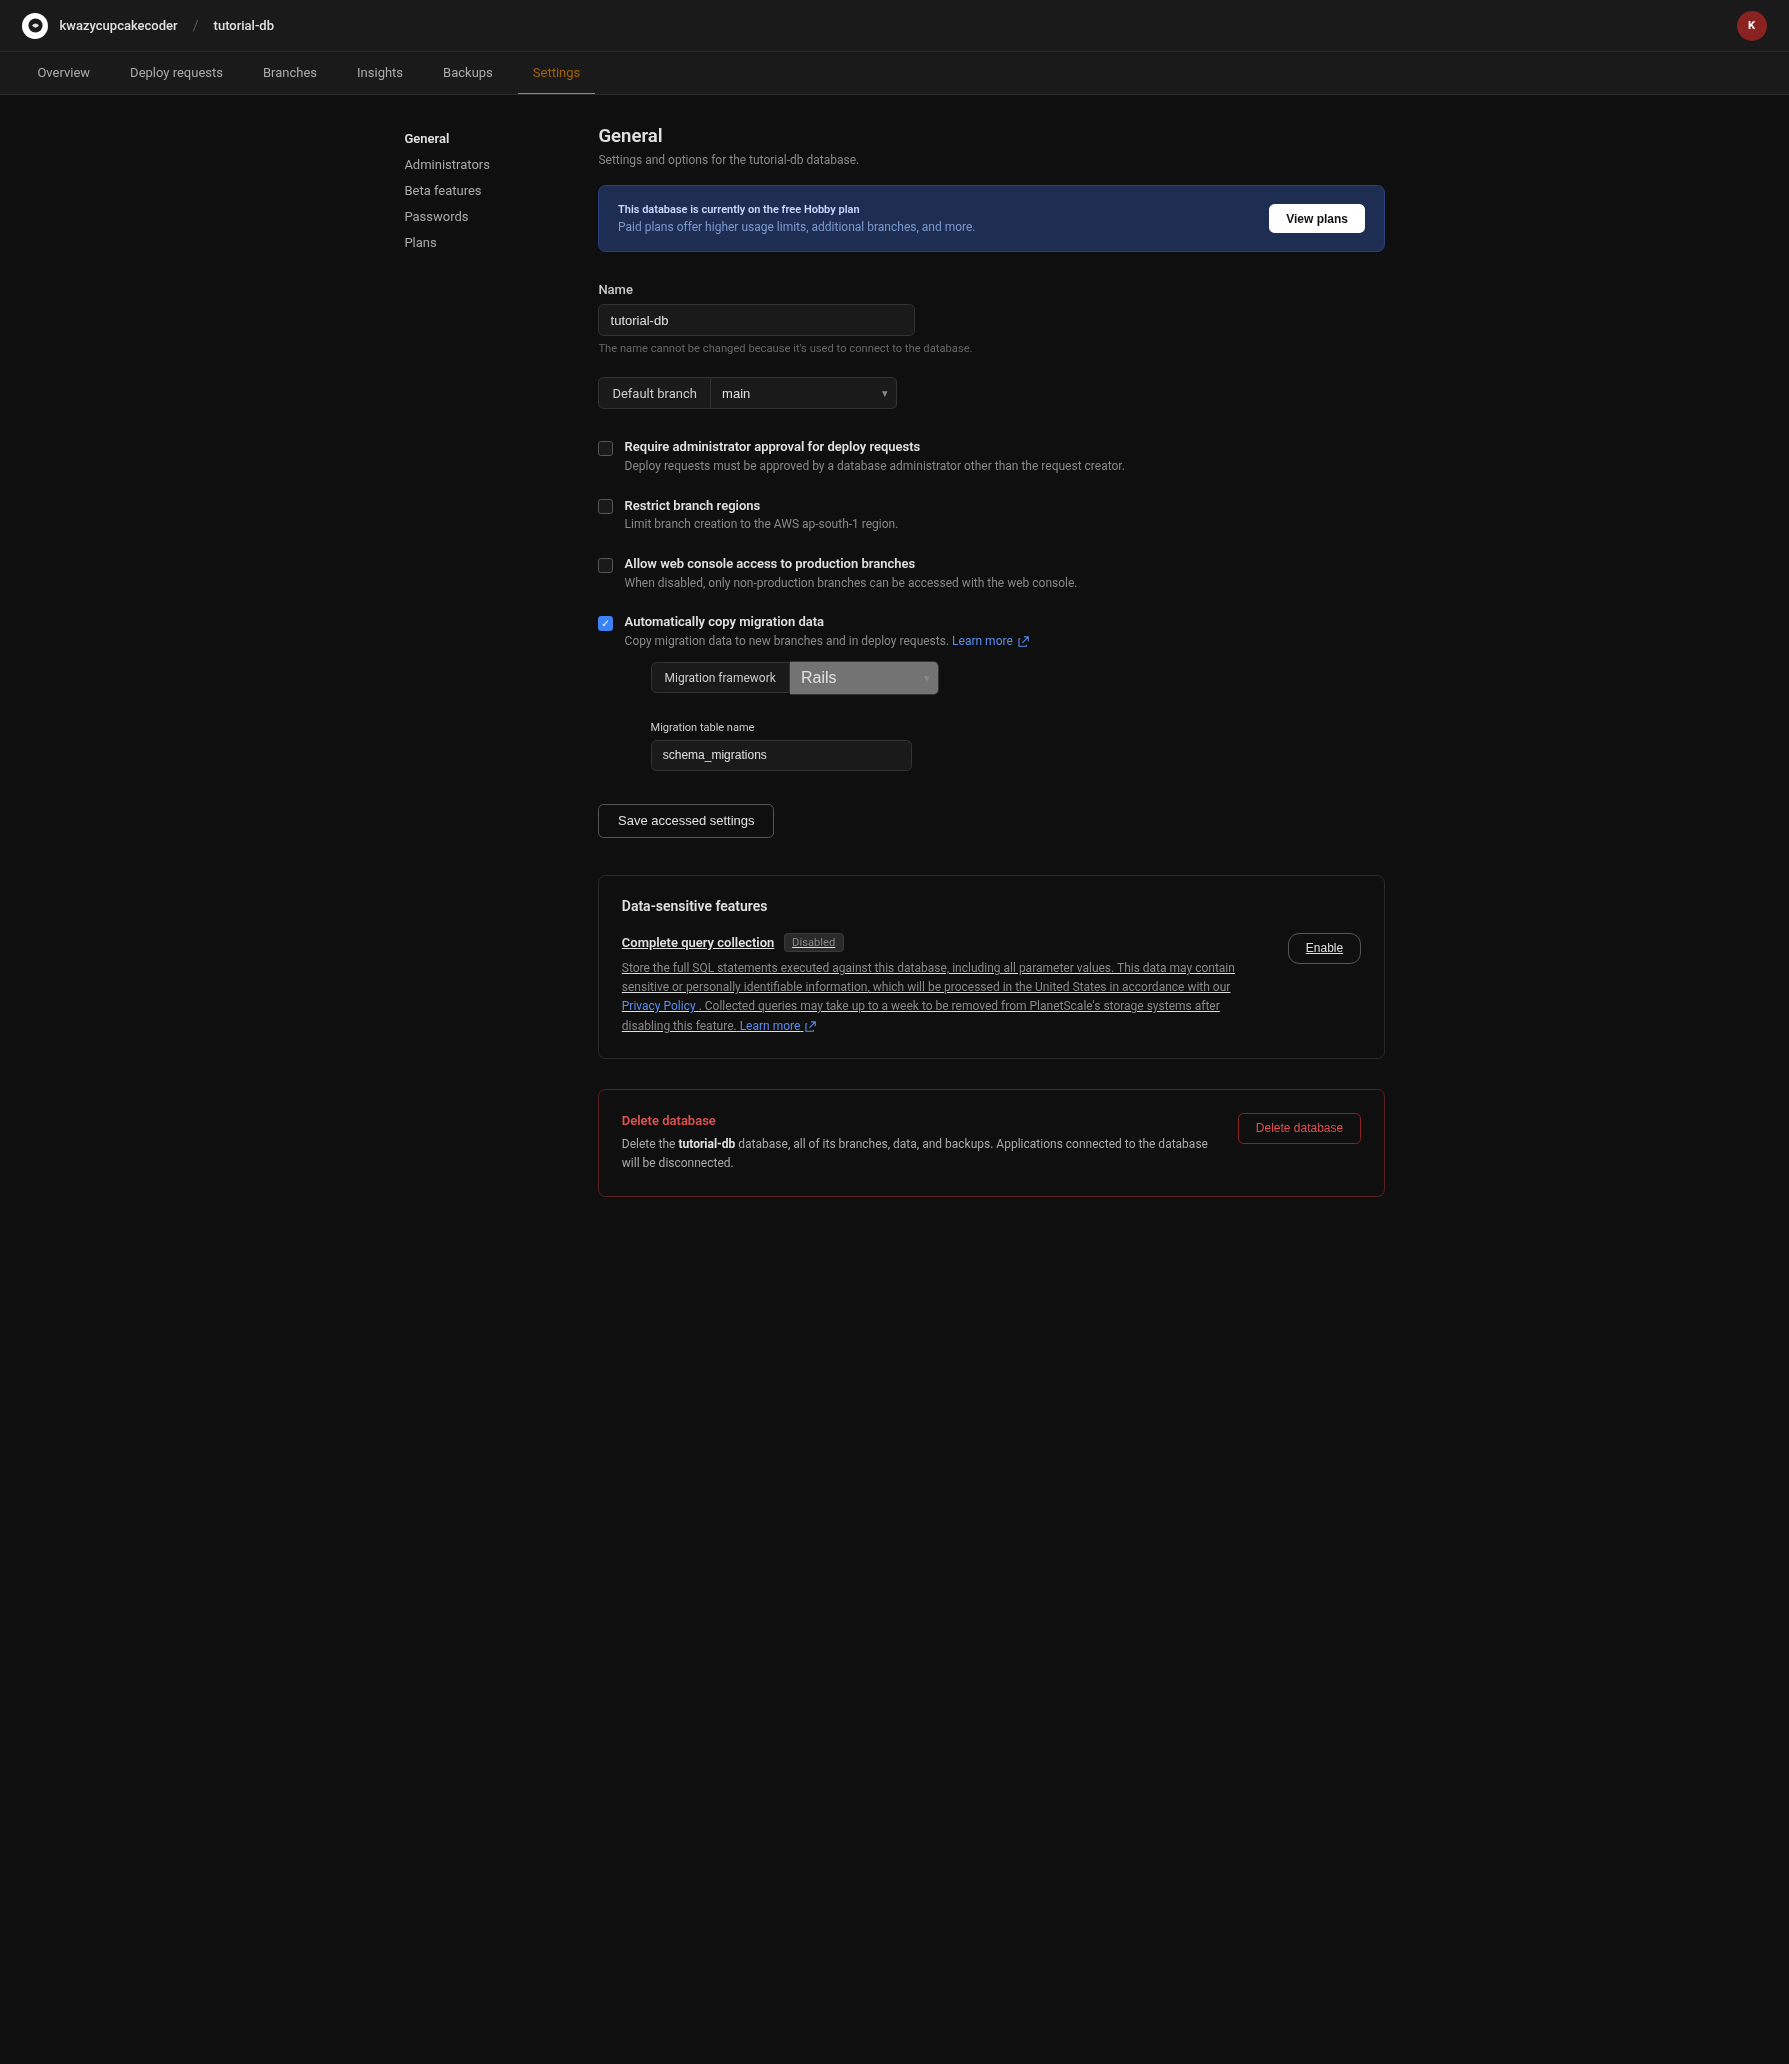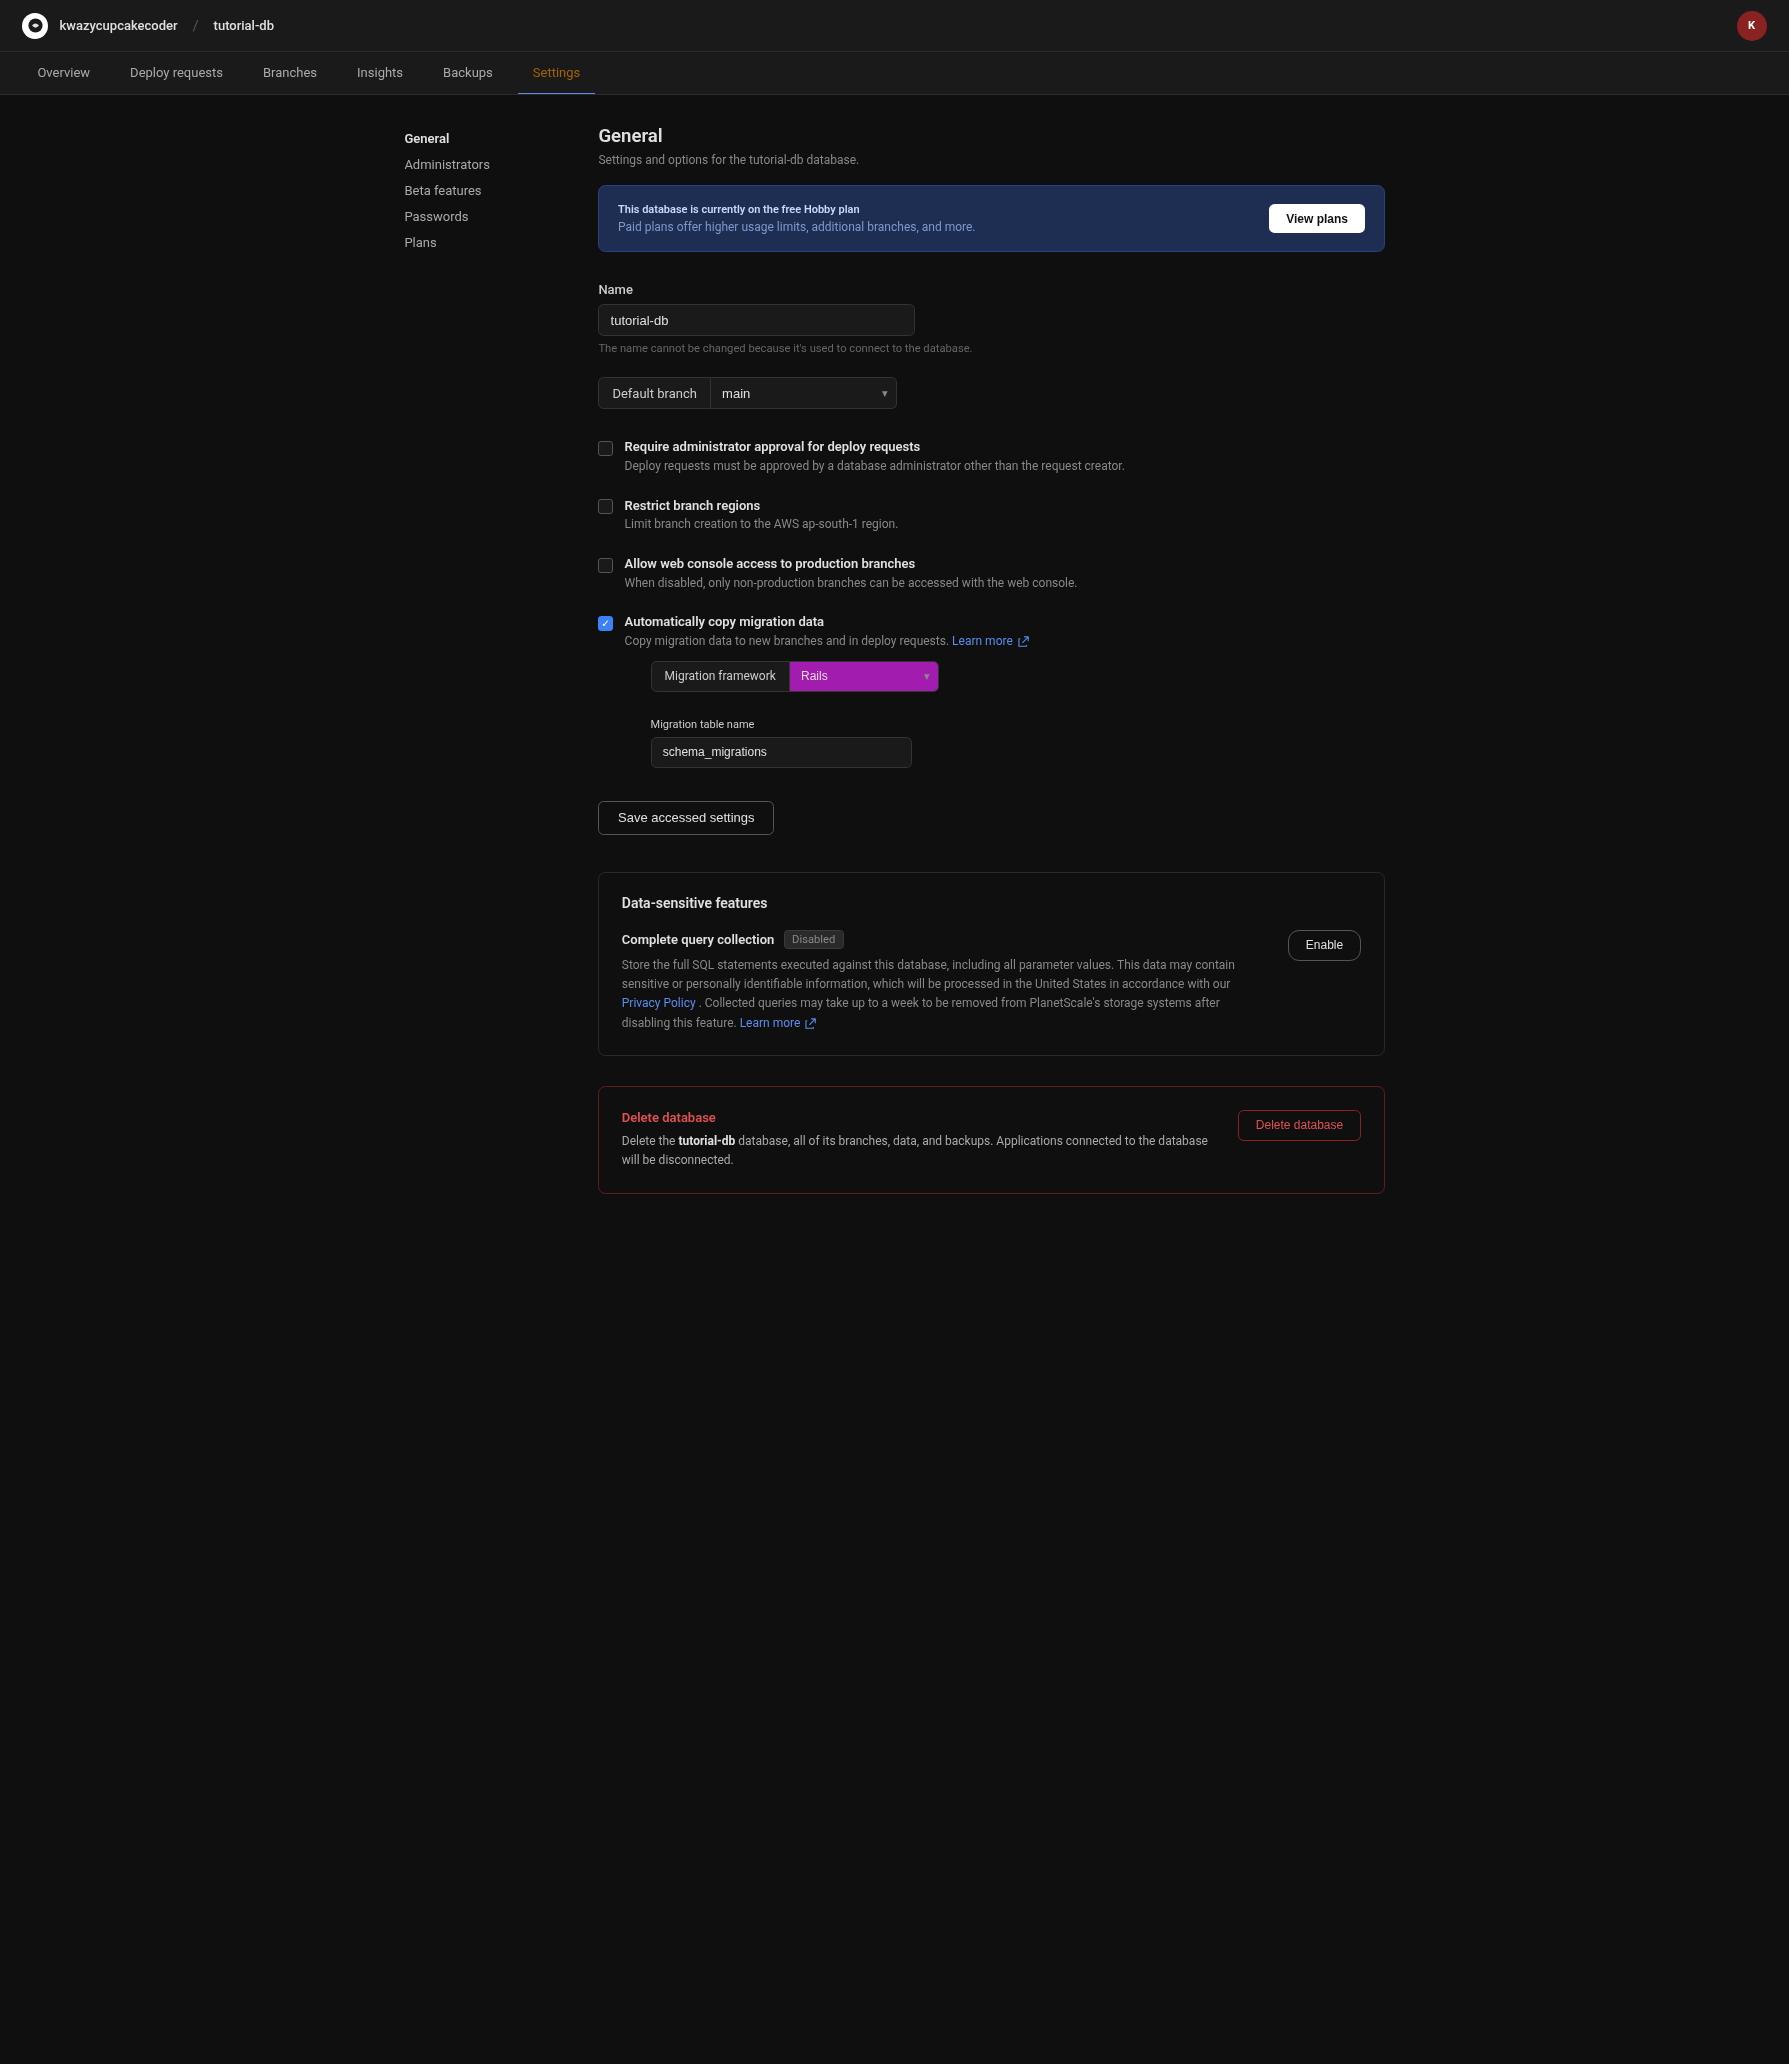--- a/index.html
+++ b/index.html
@@ -289,26 +289,26 @@
     .migration-field-label {
       background: #1a1a1a;
       border: 0.9px solid #333;
       border-radius: 5.6px 0 0 5.6px;
       padding: 7.5px 13px;
       font-size: 12px;
       color: #ccc;
       white-space: nowrap;
     }
     .migration-select {
-      background: #a21caf;
+      background: #737373;
       border: 0.9px solid #333;
       border-left: none;
       border-radius: 0 5.6px 5.6px 0;
       padding: 7.5px 30px 7.5px 11.2px;
-      font-size: 12px;
+      font-size: 16px;
       color: #e0e0e0;
       cursor: pointer;
       outline: none;
       appearance: none;
       -webkit-appearance: none;
       width: 149px;
     }
     .migration-table-group {
       margin-left: 0;
     }
@@ -353,20 +353,21 @@
       font-size: 14px;
       font-weight: 600;
       color: #e0e0e0;
       margin-bottom: 18.6px;
     }
     .feature-row {
       display: flex;
       align-items: flex-start;
       justify-content: space-between;
       gap: 18.6px;
+      text-decoration: underline;
     }
     .feature-content {}
     .feature-name-row {
       display: flex;
       align-items: center;
       gap: 9.3px;
       margin-bottom: 7.5px;
     }
     .feature-name {
       font-weight: 600;

